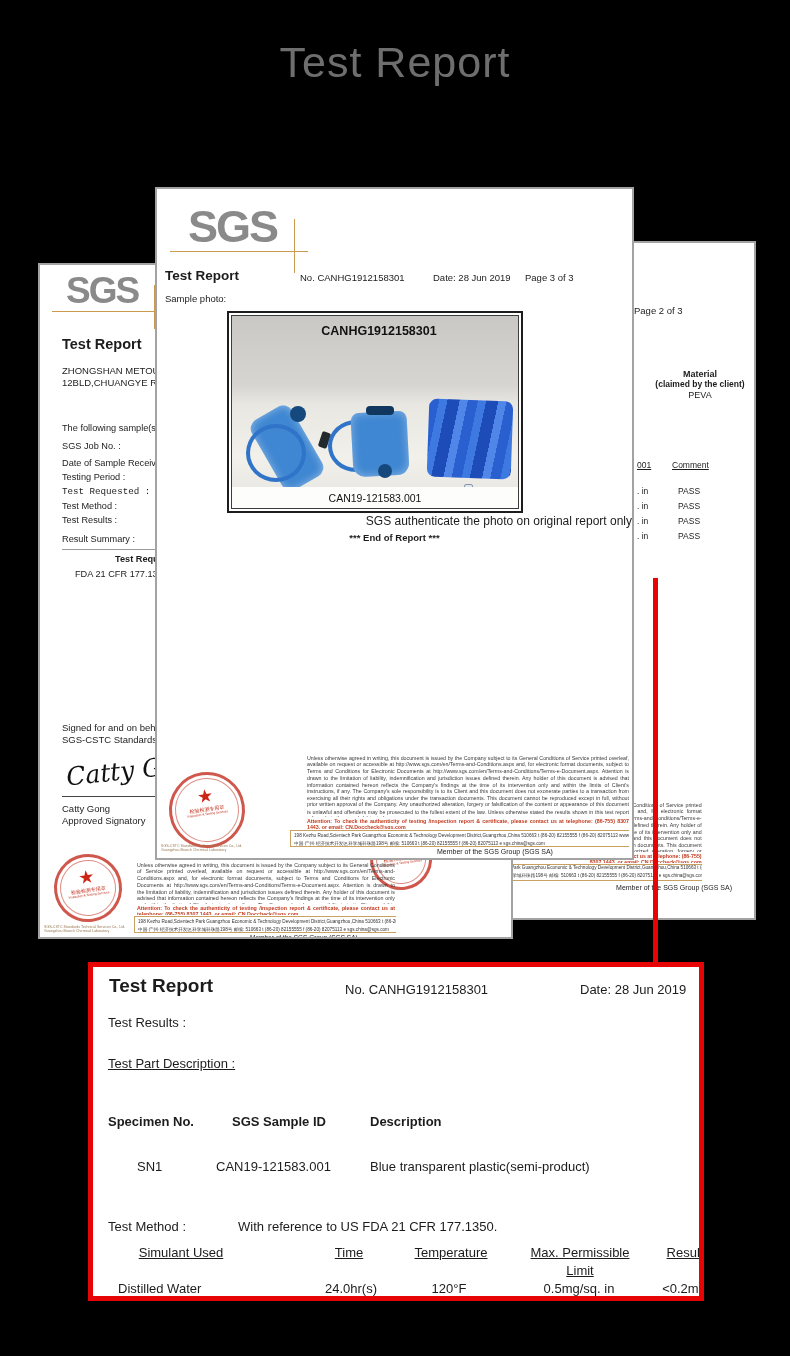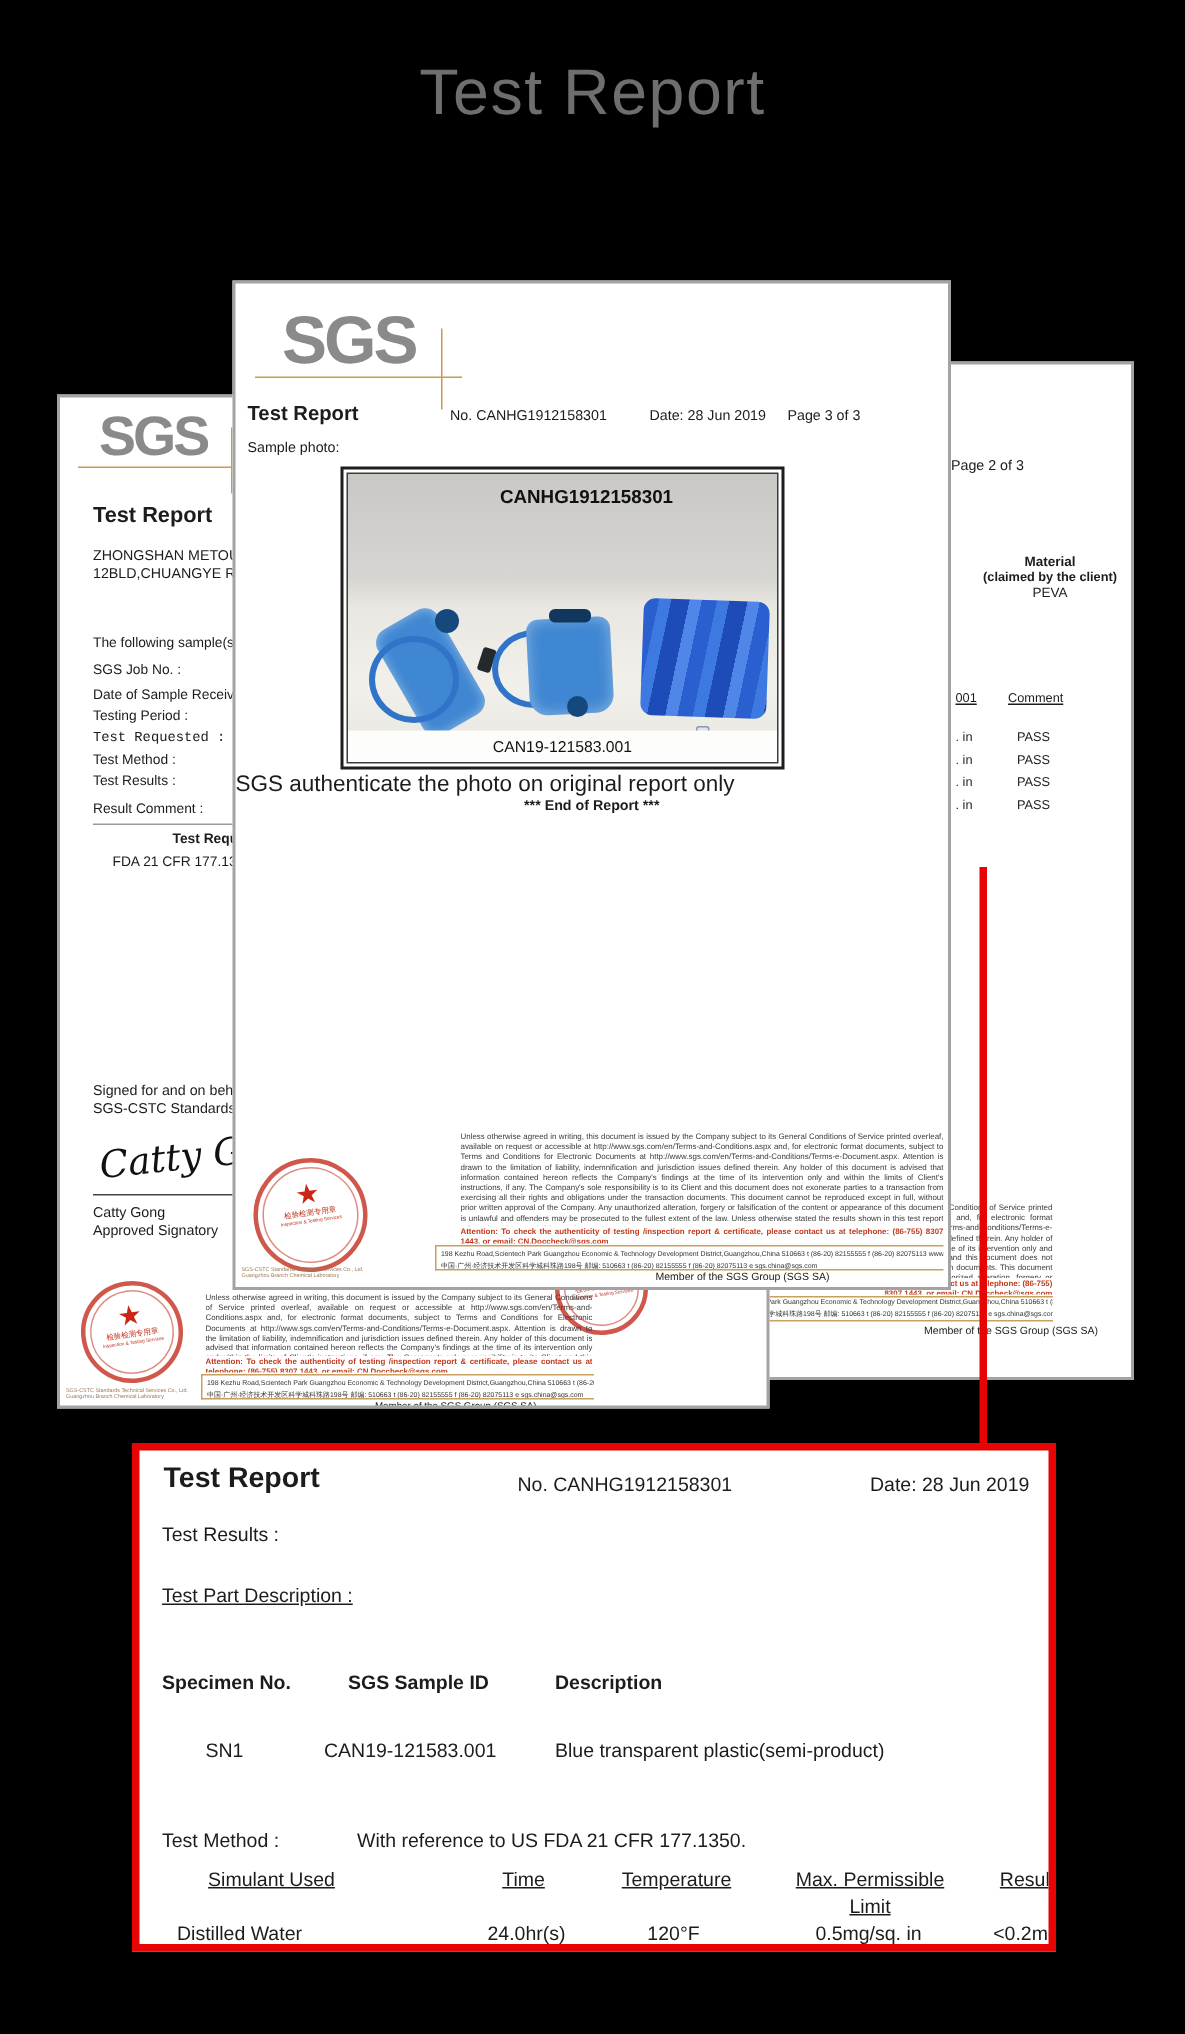--- a/index.html
+++ b/index.html
@@ -41,21 +41,21 @@
   .faddr .ln{white-space:nowrap;font-size:8px;transform:scale(.58);transform-origin:0 50%;width:172%;
          line-height:8px;color:#333;}
   .fmember{position:absolute;font-size:7px;color:#222;white-space:nowrap;}
   .orgtxt{position:absolute;font-size:8px;line-height:9px;transform:scale(.45);transform-origin:0 0;
           width:222%;color:#9a7a55;white-space:nowrap;}
   
   .photo-frame{position:absolute;left:70px;top:122px;width:296px;height:202px;border:2px solid #1d1d1d;
                padding:2px;box-sizing:border-box;background:#fff;}
   .photo{position:relative;width:100%;height:100%;border:1px solid #3c3c3c;box-sizing:border-box;overflow:hidden;
          background:linear-gradient(180deg,#c9c8c4 0%,#d6d5d1 36%,#e9e7e2 46%,#f2f0eb 74%,#e6e4de 100%);}
-  .photo-code{position:absolute;top:8px;left:16px;width:100%;text-align:center;font-weight:bold;
+  .photo-code{position:absolute;top:8px;left:4px;width:100%;text-align:center;font-weight:bold;
               font-size:12.5px;color:#111;}
   .photo-caption{position:absolute;bottom:4px;left:0;width:100%;text-align:center;font-size:10.5px;color:#111;}
   .caption-strip{position:absolute;bottom:0;left:0;width:100%;height:21px;background:#fdfdfb;}
   .bag{position:absolute;}
   
   #detail-box .lbl{position:absolute;font-size:13px;white-space:nowrap;}
   #detail-box .b{font-weight:bold;}
   #detail-box .u{text-decoration:underline;}
   #detail-box .cc{transform:translateX(-50%);}
   .fields span{position:absolute;left:22px;font-size:9.2px;white-space:nowrap;}
@@ -110,21 +110,21 @@
     <div class="abs" style="left:22px;top:112px;font-size:9.5px;white-space:nowrap;">12BLD,CHUANGYE ROAD,</div>
 
     <div class="fields">
       <span style="top:158px;">The following sample(s) was</span>
       <span style="top:176px;">SGS Job No. :</span>
       <span style="top:193px;">Date of Sample Received :</span>
       <span style="top:207px;">Testing Period :</span>
       <span style="top:221px;font-family:Liberation Mono, monospace;">Test Requested :</span>
       <span style="top:236px;">Test Method :</span>
       <span style="top:250px;">Test Results :</span>
-      <span style="top:269px;">Result Comment :</span>
+      <span style="top:269px;">Result Summary :</span>
     </div>
 
     <div class="abs" style="left:22px;top:284px;width:130px;height:1px;background:#9a9a9a;"></div>
     <div class="abs" style="left:35px;top:289px;font-size:9.2px;font-weight:bold;margin-left:40px;">Test Requested</div>
     <div class="abs" style="left:35px;top:304px;font-size:9.2px;white-space:nowrap;">FDA 21 CFR 177.1350–C</div>
 
     <div class="abs" style="left:22px;top:457px;font-size:9.5px;">Signed for and on behalf of</div>
     <div class="abs" style="left:22px;top:469px;font-size:9.5px;">SGS-CSTC Standards Tech</div>
     <div class="abs" style="left:26px;top:490px;font-size:25px;font-family:'DejaVu Serif',serif;font-style:italic;transform:rotate(-6deg);color:#111;">Catty Gong</div>
     <div class="abs" style="left:22px;top:531px;width:128px;height:1px;background:#444;"></div>
@@ -188,21 +188,21 @@
         <div class="bag" style="left:134px;top:90px;width:28px;height:9px;background:#12375f;border-radius:4px;"></div>
         <div class="bag" style="left:146px;top:148px;width:14px;height:14px;background:#15497e;border-radius:50%;"></div>
 
         <div class="bag" style="left:196px;top:84px;width:84px;height:78px;border-radius:8px;transform:rotate(2deg);background:repeating-linear-gradient(100deg,#2a5fd0 0 10px,#3e79e2 10px 18px,#1d4cb8 18px 30px,#4f86e8 30px 38px);"></div>
         <div class="bag" style="left:232px;top:168px;width:7px;height:12px;background:#dfe3ee;border:1px solid #8a97a8;border-radius:2px;"></div>
         <div class="caption-strip"></div>
         <div class="photo-caption">CAN19-121583.001</div>
       </div>
     </div>
 
-    <div class="abs" style="left:0;top:325px;width:100%;text-align:left;font-size:15px;">SGS authenticate the photo on original report only</div>
+    <div class="abs" style="left:0;top:325px;width:100%;text-align:right;font-size:12px;">SGS authenticate the photo on original report only</div>
     <div class="abs" style="left:0;top:343px;width:100%;text-align:center;font-size:9.5px;font-weight:bold;">*** End of Report ***</div>
 
     <div class="stamp" style="left:12px;top:583px;width:76px;height:76px;">
       <div class="stamp-inner">
         <div class="stamp-star">★</div>
         <div class="stamp-t1">检验检测专用章</div>
         <div class="stamp-t2">Inspection &amp; Testing Services</div>
       </div>
     </div>
     <div class="orgtxt" style="left:4px;top:655px;">

